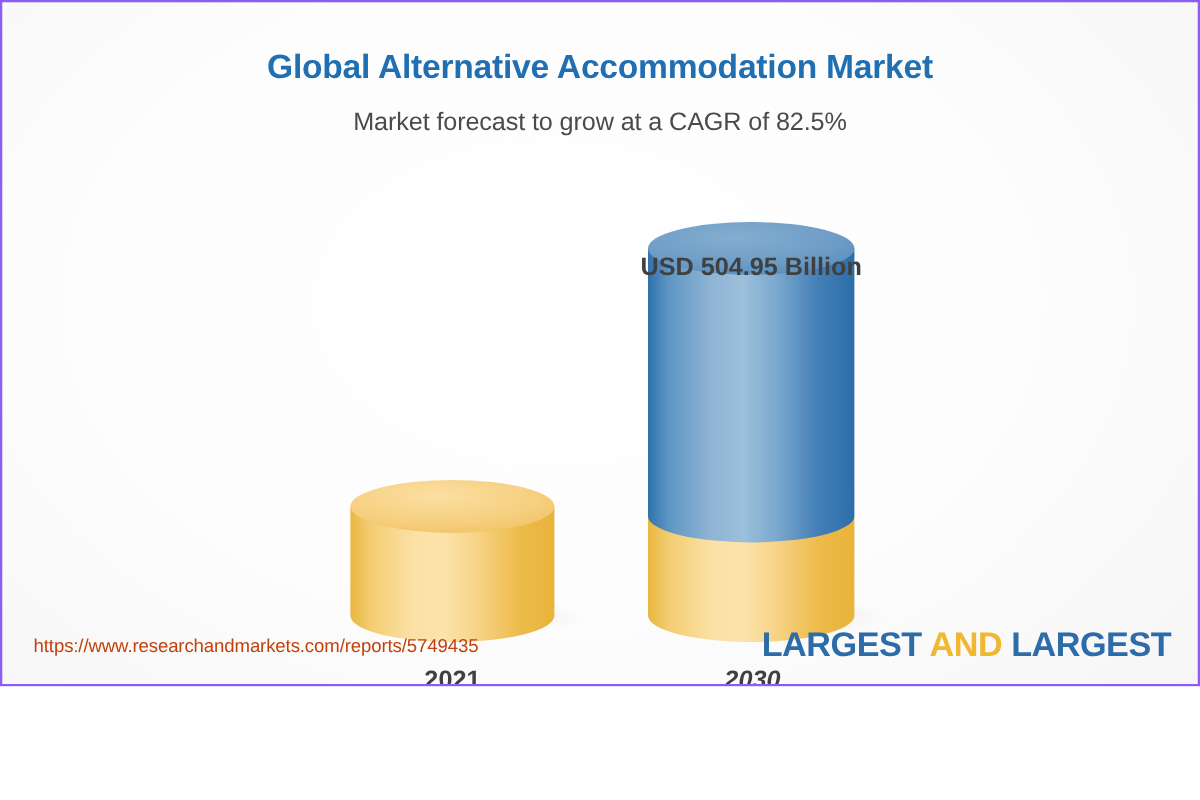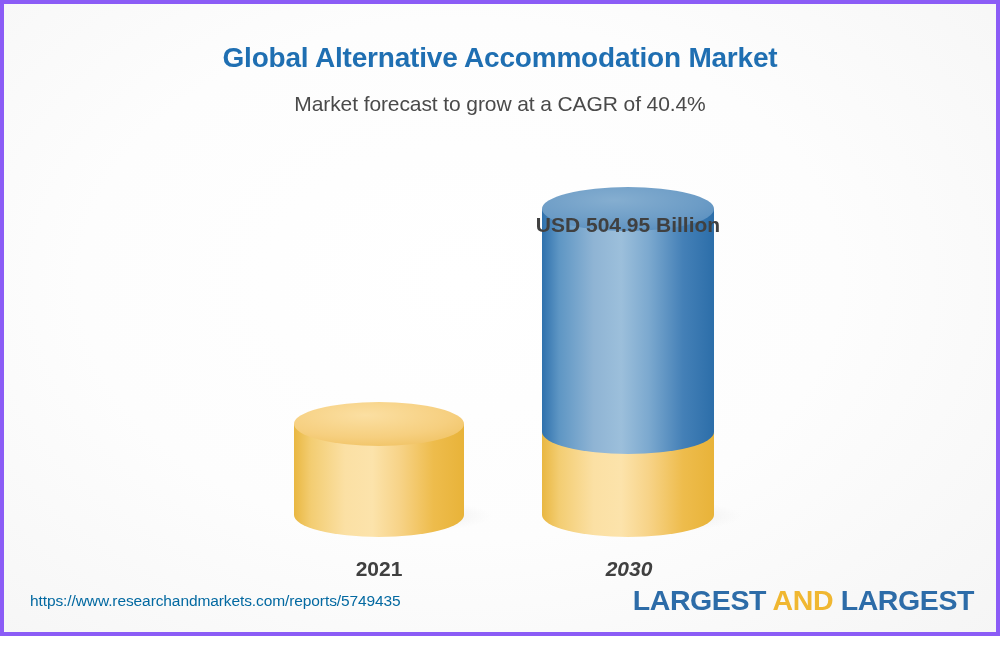--- a/index.html
+++ b/index.html
@@ -7,24 +7,24 @@
     margin: 0;
     padding: 0;
     background: #ffffff;
   }
   body {
     font-family: "Liberation Sans", sans-serif;
   }
   #infographic {
     position: relative;
     width: 1000px;
-    height: 636px;
+    height: 572px;
     box-sizing: border-box;
     background: #f7f7f7;
-    border: 4px solid #8b5cf6;
+    border: 2px solid #8b5cf6;
     overflow: hidden;
   }
   #infographic::before {
     content: "";
     position: absolute;
     inset: 0;
     background: radial-gradient(ellipse 900px 620px at 46% 44%, #ffffff 0%, #fdfdfd 42%, #f6f6f6 78%, #f2f2f2 100%);
     pointer-events: none;
   }
   .layer {
@@ -97,21 +97,21 @@
   }
   .cat-label.c2021 { left: 275px; }
   .cat-label.c2030 { left: 525px; font-style: italic; }
 
   
   .source-url {
     position: absolute;
     left: 26px;
     bottom: 22px;
     font-size: 15.5px;
-    color: #0369a1;
+    color: #c2410c;
     letter-spacing: -0.1px;
   }
   .brand {
     position: absolute;
     right: 22px;
     bottom: 18px;
     text-align: right;
     line-height: 1;
   }
   .brand-name {
@@ -131,21 +131,21 @@
     white-space: nowrap;
   }
 </style>
 </head>
 <body>
 
 <div id="infographic">
   <div class="layer">
 
     <div class="chart-title">Global Alternative Accommodation Market</div>
-    <div class="chart-subtitle">Market forecast to grow at a CAGR of 40.4%</div>
+    <div class="chart-subtitle">Market forecast to grow at a CAGR of 82.5%</div>
 
     <div class="plot">
       <svg width="1000" height="667" viewBox="0 0 1000 667">
         <defs>
           <linearGradient id="goldBody" x1="0" y1="0" x2="1" y2="0">
             <stop offset="0%" stop-color="#e9b741"></stop>
             <stop offset="10%" stop-color="#f3cd72"></stop>
             <stop offset="30%" stop-color="#fbe0a4"></stop>
             <stop offset="46%" stop-color="#fce3ab"></stop>
             <stop offset="62%" stop-color="#f7d388"></stop>

